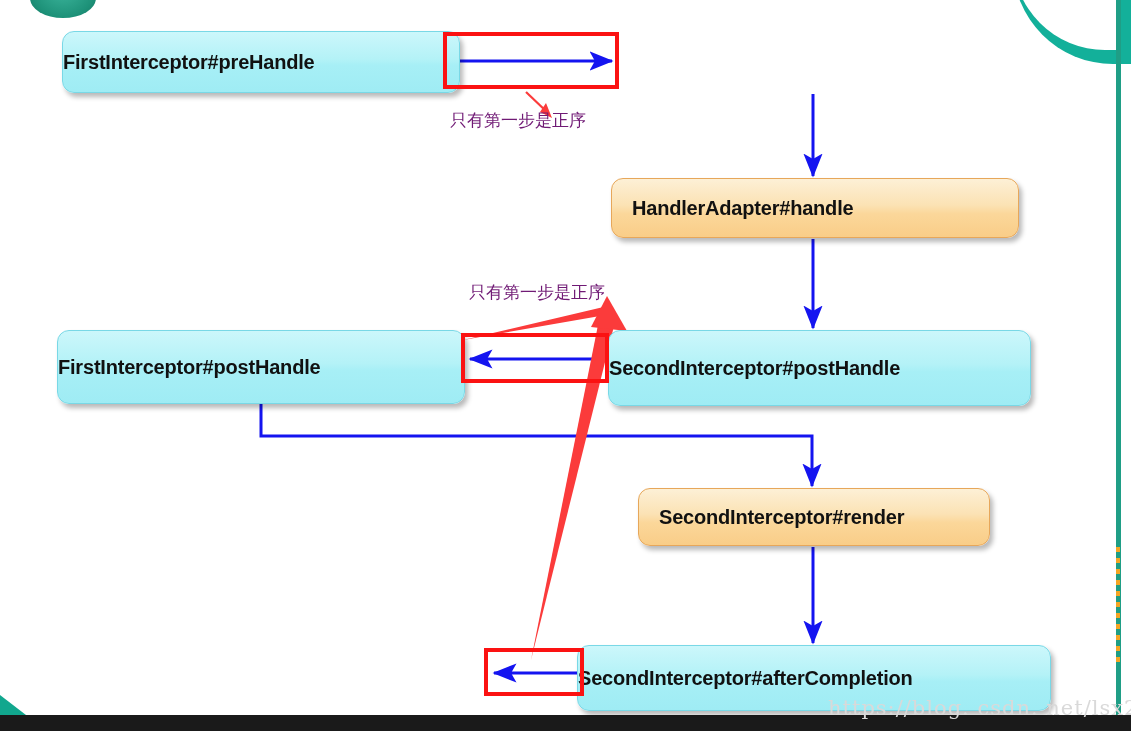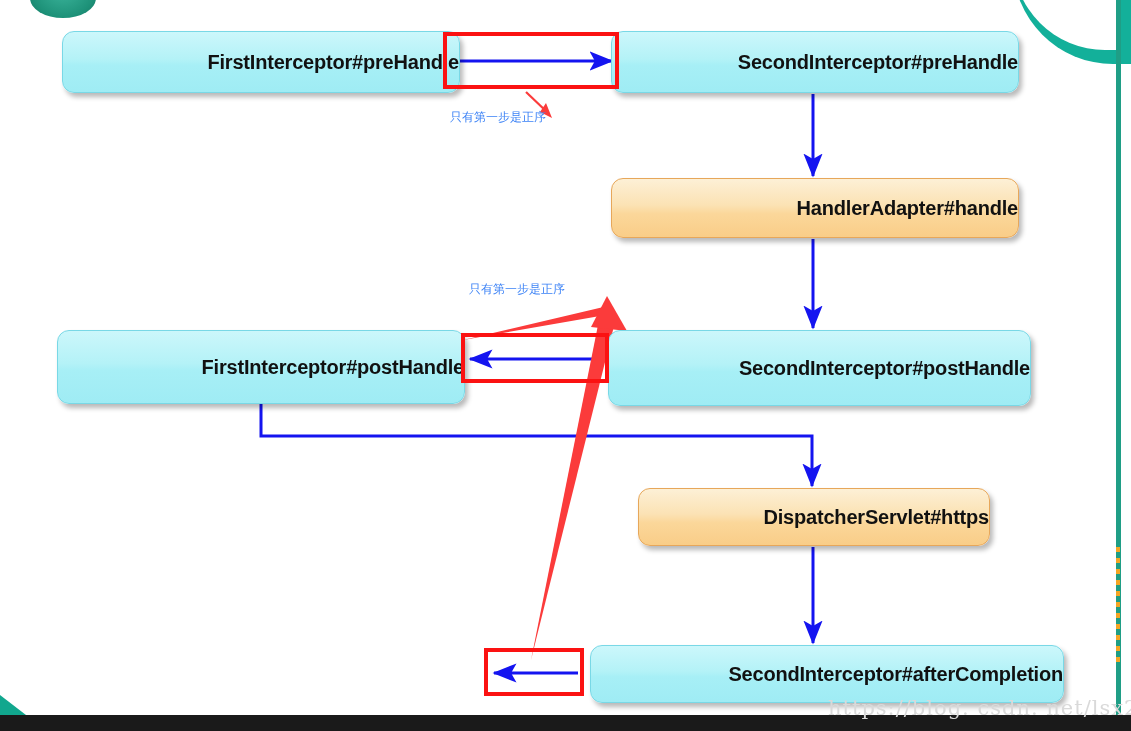--- a/index.html
+++ b/index.html
@@ -84,45 +84,46 @@
       #1f9e86 5px, #1f9e86 11px);
   }
 
   
   .node {
     position: absolute;
     box-sizing: border-box;
     border-radius: 12px;
     display: flex;
     align-items: center;
-    justify-content: flex-end;
+    justify-content: flex-start;
     font-weight: bold;
     font-size: 20px;
     color: #111111;
     letter-spacing: -0.2px;
     box-shadow: 3px 4px 5px rgba(0,0,0,0.28);
     white-space: nowrap;
   }
   .node.blue {
     background: linear-gradient(to bottom, #ccf7fb 0%, #b4f2f7 45%, #a7eff6 55%, #9fecf4 100%);
     border: 1px solid #79d8e6;
   }
   .node.orange {
     background: linear-gradient(to bottom, #fdf0d6 0%, #fbe2b4 45%, #fbd79a 60%, #f9cd88 100%);
     border: 1px solid #e7a75a;
+    padding-left: 20px;
   }
 
   #n-first-pre      { left: 62px;  top: 31px;  width: 398px; height: 62px; }
   #n-second-pre     { left: 611px; top: 31px;  width: 408px; height: 62px; }
   #n-handler        { left: 611px; top: 178px; width: 408px; height: 60px; }
   #n-first-post     { left: 57px;  top: 330px; width: 408px; height: 74px; }
   #n-second-post    { left: 608px; top: 330px; width: 423px; height: 76px; }
   #n-dispatcher     { left: 638px; top: 488px; width: 352px; height: 58px; }
   #n-first-after    { left: 30px;  top: 645px; width: 460px; height: 58px; }
-  #n-second-after   { left: 577px; top: 645px; width: 474px; height: 58px; margin-left: 13px; }
+  #n-second-after   { left: 577px; top: 645px; width: 474px; height: 66px; }
 
   
   #connectors {
     position: absolute;
     left: 0; top: 0;
     width: 1131px;
     height: 731px;
     pointer-events: none;
   }
 
@@ -133,23 +134,23 @@
     border: 4px solid #fb1212;
     background: transparent;
   }
   #hl-pre    { left: 443px; top: 32px;  width: 176px; height: 57px; }
   #hl-post   { left: 461px; top: 333px; width: 148px; height: 50px; }
   #hl-after  { left: 484px; top: 648px; width: 100px; height: 48px; }
 
   
   .annot {
     position: absolute;
-    color: #3b82f6;
+    color: #701a75;
     font-family: Liberation Mono, monospace;
-    font-size: 12px;
+    font-size: 17px;
     white-space: nowrap;
   }
   #annot-1 { left: 450px; top: 109px; }
   #annot-2 { left: 469px; top: 281px; }
 
   
   #watermark {
     position: absolute;
     left: 828px;
     top: 696px;
@@ -203,38 +204,35 @@
     <path d="M463,340 L612,305 L600,316 z" fill="#fb3b3b"></path>
 
     <path d="M531,660 L600,315 L616,318 z" fill="#fb3b3b"></path>
     <path d="M607,296 L627,331 L591,327 z" fill="#fb3b3b"></path>
   </svg>
 
   <div class="node blue" id="n-first-pre">
     <span>FirstInterceptor#preHandle</span>
   </div>
 
-  <div class="node blue" id="n-second-pre">
-    <span>SecondInterceptor#preHandle</span>
-  </div>
 
   <div class="node orange" id="n-handler">
     <span>HandlerAdapter#handle</span>
   </div>
 
   <div class="node blue" id="n-first-post">
     <span>FirstInterceptor#postHandle</span>
   </div>
 
   <div class="node blue" id="n-second-post">
     <span>SecondInterceptor#postHandle</span>
   </div>
 
   <div class="node orange" id="n-dispatcher">
-    <span>DispatcherServlet#https</span>
+    <span>SecondInterceptor#render</span>
   </div>
 
 
   <div class="node blue" id="n-second-after">
     <span>SecondInterceptor#afterCompletion</span>
   </div>
 
   <div class="hl-rect" id="hl-pre"></div>
   <div class="hl-rect" id="hl-post"></div>
   <div class="hl-rect" id="hl-after"></div>

